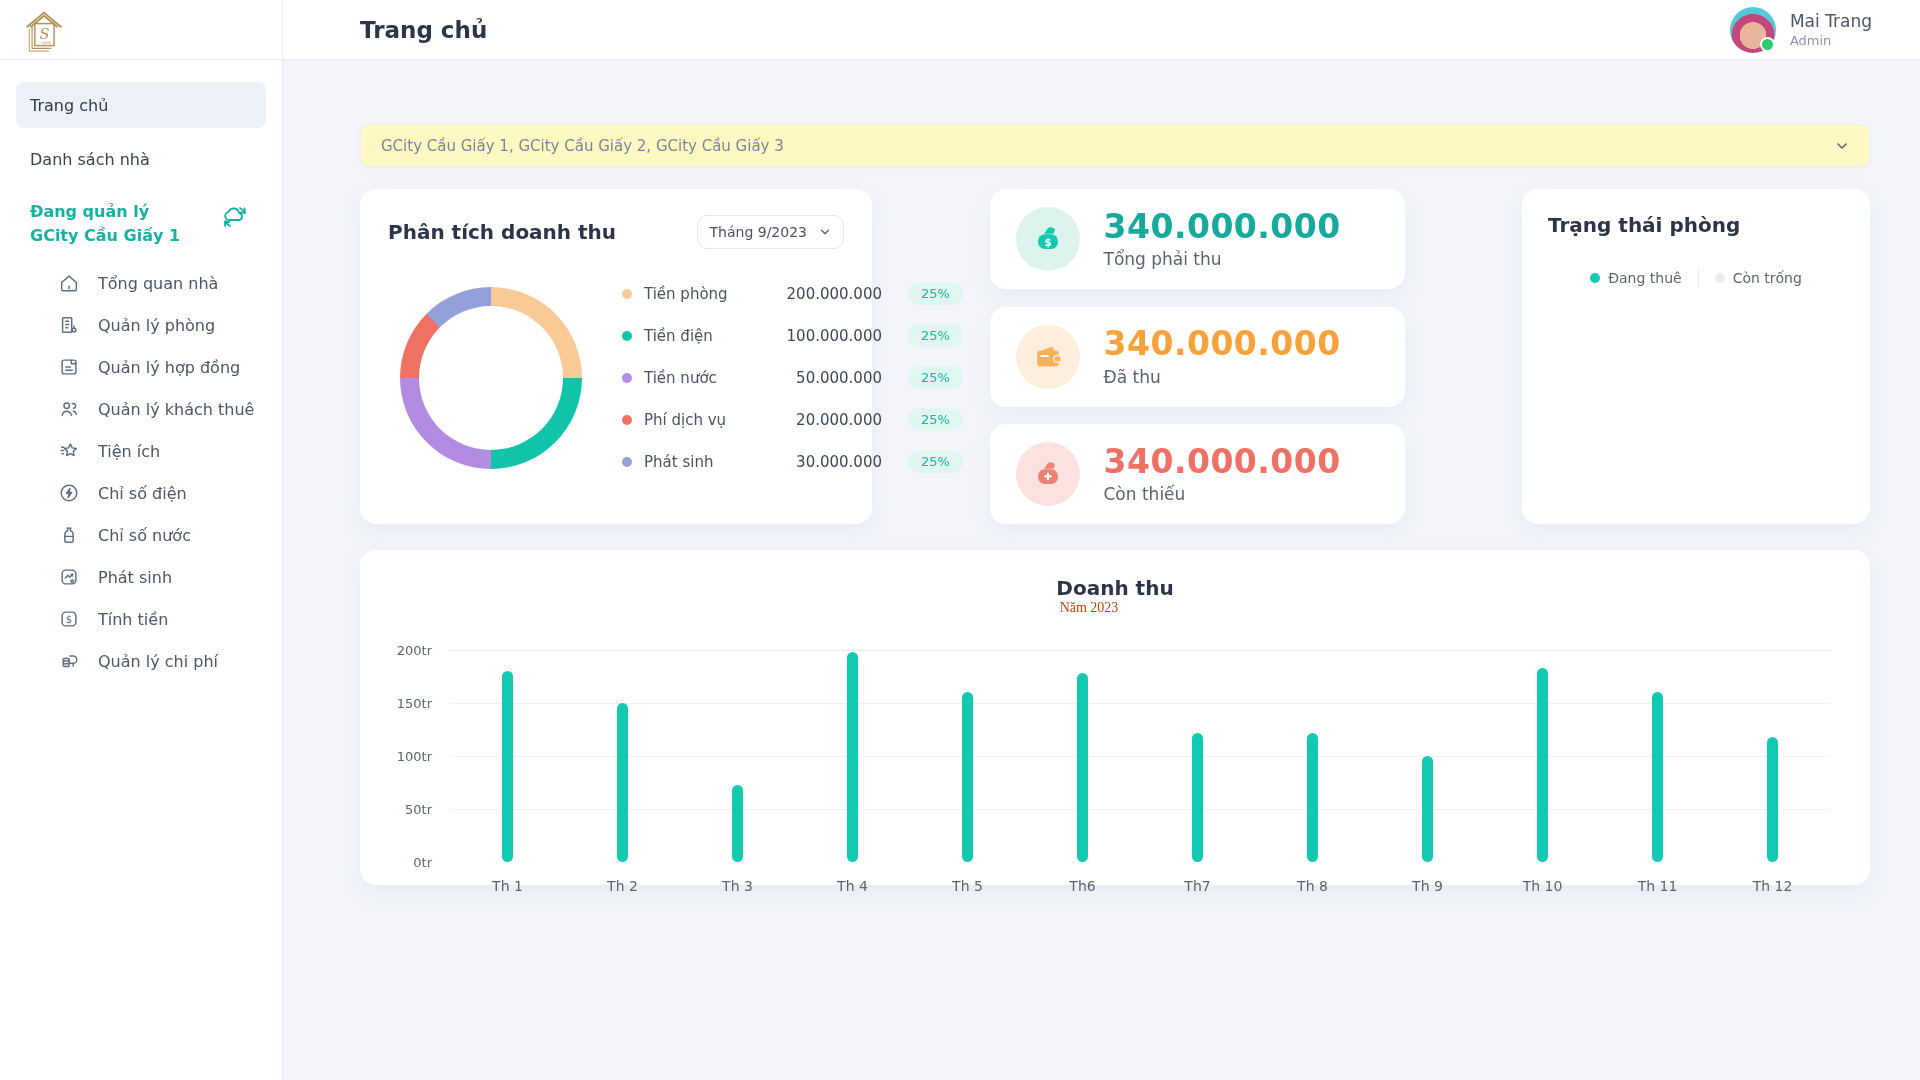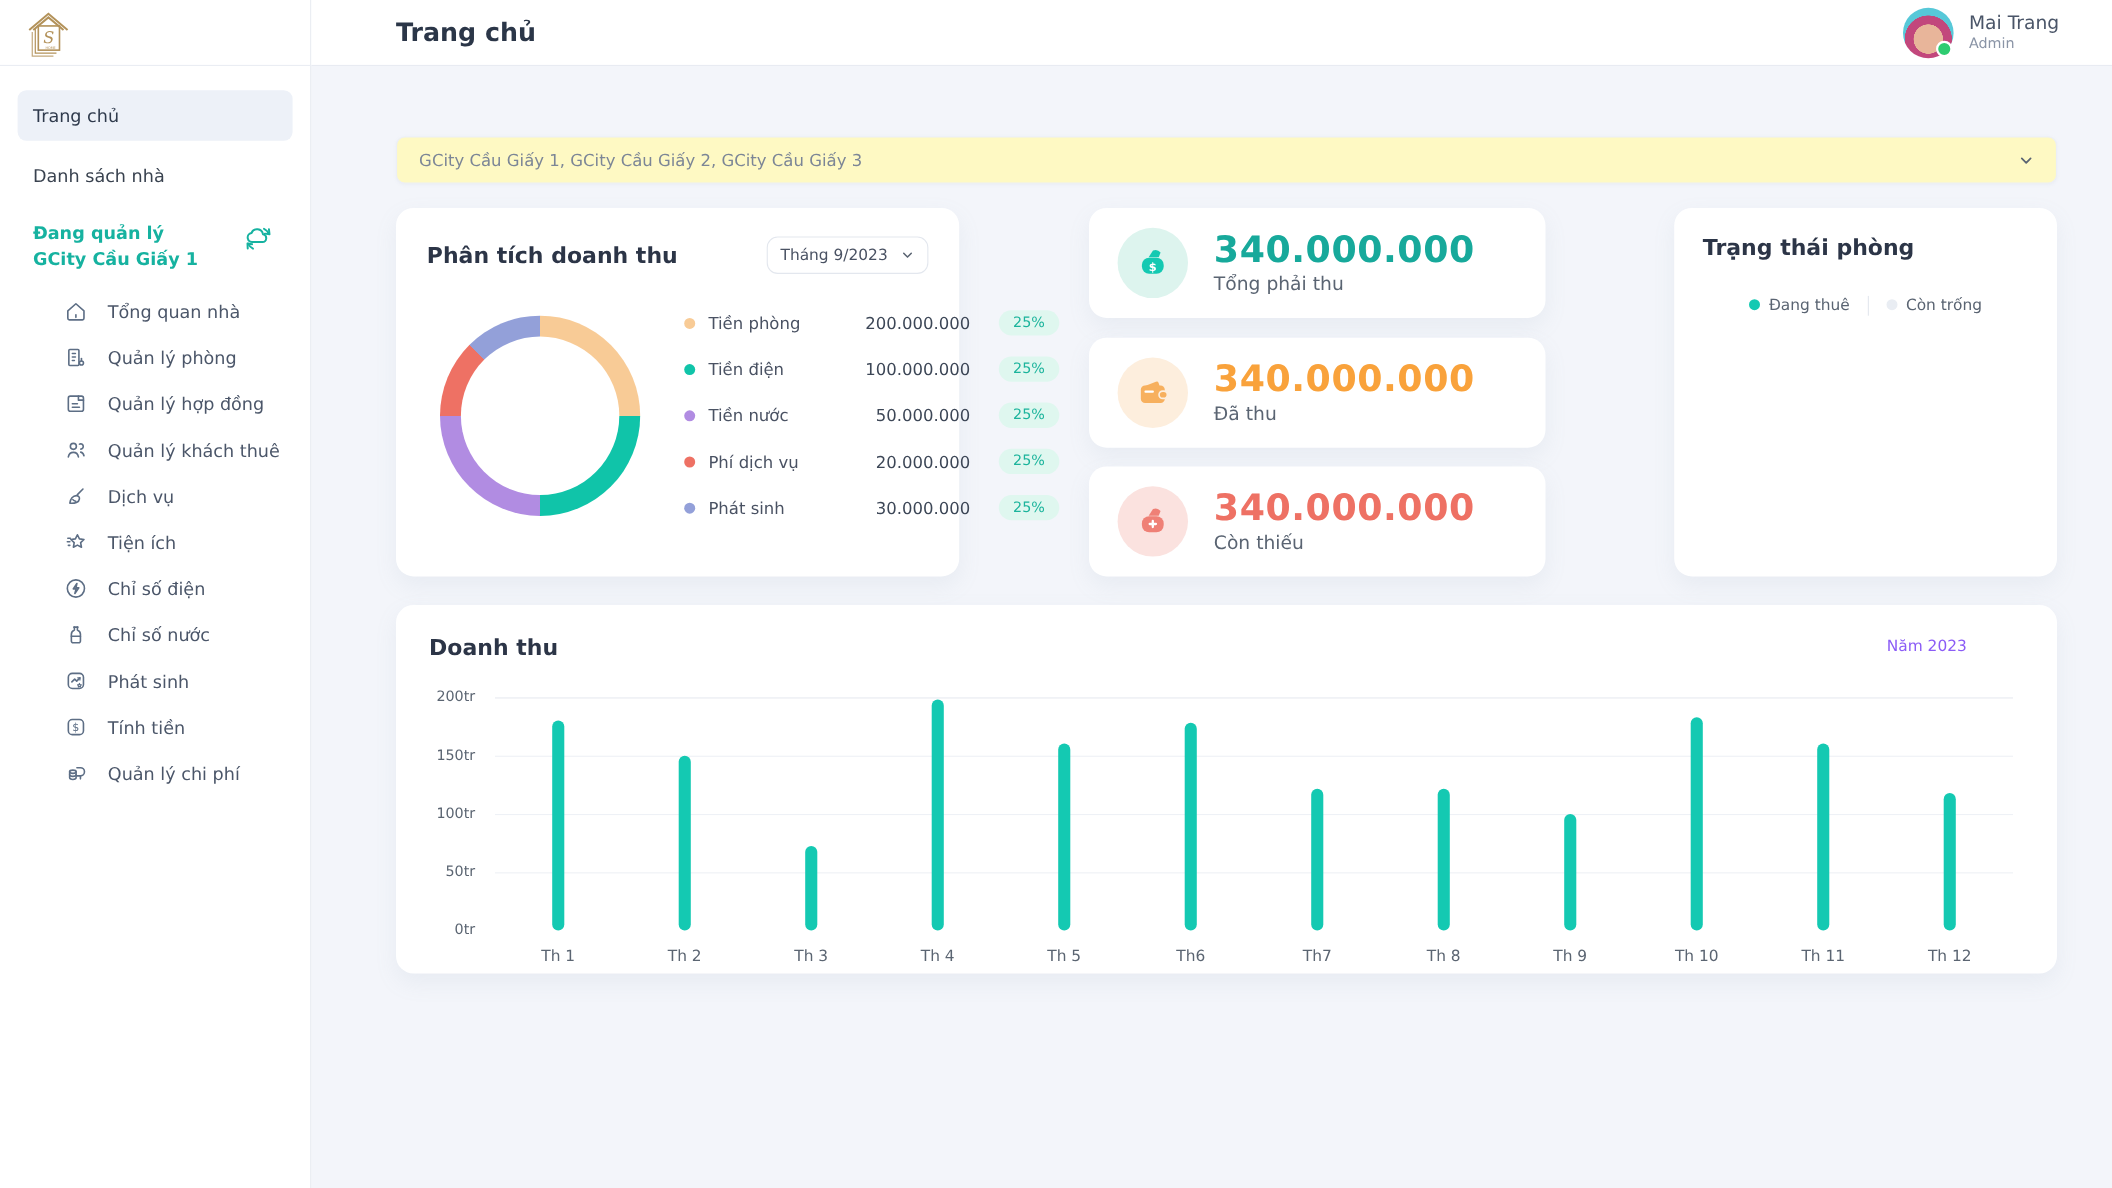--- a/index.html
+++ b/index.html
@@ -76,22 +76,22 @@
   .ring-wrap { position:relative; width:210px; height:210px; margin-top:18px; }
   .ring-center { position:absolute; inset:0; display:flex; flex-direction:column; align-items:center; justify-content:center; gap:8px; }
   .ring-value { font-size:25px; font-weight:700; color:#2f3a4c; }
   .ring-caption { font-size:15px; color:#8b95a5; }
   .room-legend { display:flex; align-items:center; gap:16px; margin-top:32px; font-size:14px; color:#5a6472; }
   .room-legend .dot { width:10px; height:10px; border-radius:50%; display:inline-block; margin-right:8px; }
   .room-legend .sep { width:1px; height:18px; background:#e3e7ee; }
 
   
   .bar-card { margin-top:26px; height:335px; padding:26px 30px 0 30px; position:relative; }
-  .bar-head { display:flex; align-items:center; justify-content:space-between; }
-  .year-label { font-size:14px; color:#8b5cf6; padding-right:52px; }
+  .bar-head { display:flex; align-items:center; justify-content:space-between;flex-direction:column; }
+  .year-label { font-size:14px; color:#c2410c; padding-right:52px;font-family:Liberation Serif, serif; }
   .plot-zone { position:relative; margin:34px 10px 0 60px; height:212px; }
   .gridline { position:absolute; left:0; right:0; height:1px; background:#eef1f6; }
   .gridline.top { background:#e7eaf0; }
   .ytick { position:absolute; right:calc(100% + 18px); transform:translateY(-50%);
     font-size:13px; color:#5b6572; white-space:nowrap; }
   .bars { position:absolute; inset:0; display:flex; align-items:flex-end; }
   .bar-col { flex:1; display:flex; justify-content:center; align-items:flex-end; height:100%; }
   .bar { width:11px; border-radius:6px; background:#14c9b2; }
   .xlabels { display:flex; margin:16px 10px 0 60px; }
   .xlabels div { flex:1; text-align:center; font-size:14px; color:#5b6572; }
@@ -165,28 +165,20 @@
           <svg width="22" height="22" viewBox="0 0 24 24" fill="none" stroke="#5d6e85" stroke-width="1.6" stroke-linecap="round" stroke-linejoin="round">
             <circle cx="9.5" cy="8.5" r="3"></circle>
               <path d="M4.5 19c.5-3 2.6-4.5 5-4.5s4.5 1.5 5 4.5"></path>
             <path d="M15.5 6.3a2.6 2.6 0 1 1 1.4 4.9"></path>
               <path d="M16.8 14.2c1.8.4 2.8 1.7 3.2 3.6"></path>
           </svg>
           <span>Quản lý khách thuê</span>
         </div>
         <div class="sub-item">
           <svg width="22" height="22" viewBox="0 0 24 24" fill="none" stroke="#5d6e85" stroke-width="1.6" stroke-linecap="round" stroke-linejoin="round">
-            <path d="M13.5 10.5 19 5"></path>
-              <path d="M6 19c.5-4 3-7.5 6.5-7.5 1.8 0 3.2 1.4 3 3.2C15.2 18 11 19.5 6 19z"></path>
-            <path d="M9 15.5c.6.8 1.6 1.4 2.8 1.6"></path>
-          </svg>
-          <span>Dịch vụ</span>
-        </div>
-        <div class="sub-item">
-          <svg width="22" height="22" viewBox="0 0 24 24" fill="none" stroke="#5d6e85" stroke-width="1.6" stroke-linecap="round" stroke-linejoin="round">
             <path d="m13.5 4.5 2 4.1 4.5.6-3.3 3.2.8 4.5-4-2.1-4 2.1.8-4.5-3.3-3.2 4.5-.6z"></path>
             <path d="M4 8h2.5M3.5 11.5H6M4.5 15H6"></path>
           </svg>
           <span>Tiện ích</span>
         </div>
         <div class="sub-item">
           <svg width="22" height="22" viewBox="0 0 24 24" fill="none" stroke="#5d6e85" stroke-width="1.6" stroke-linecap="round" stroke-linejoin="round">
             <circle cx="12" cy="12" r="8.5"></circle>
               <path d="m13 7-3.6 5.4h2.8L11 17l3.9-5.6h-2.8z"></path>
           </svg>

